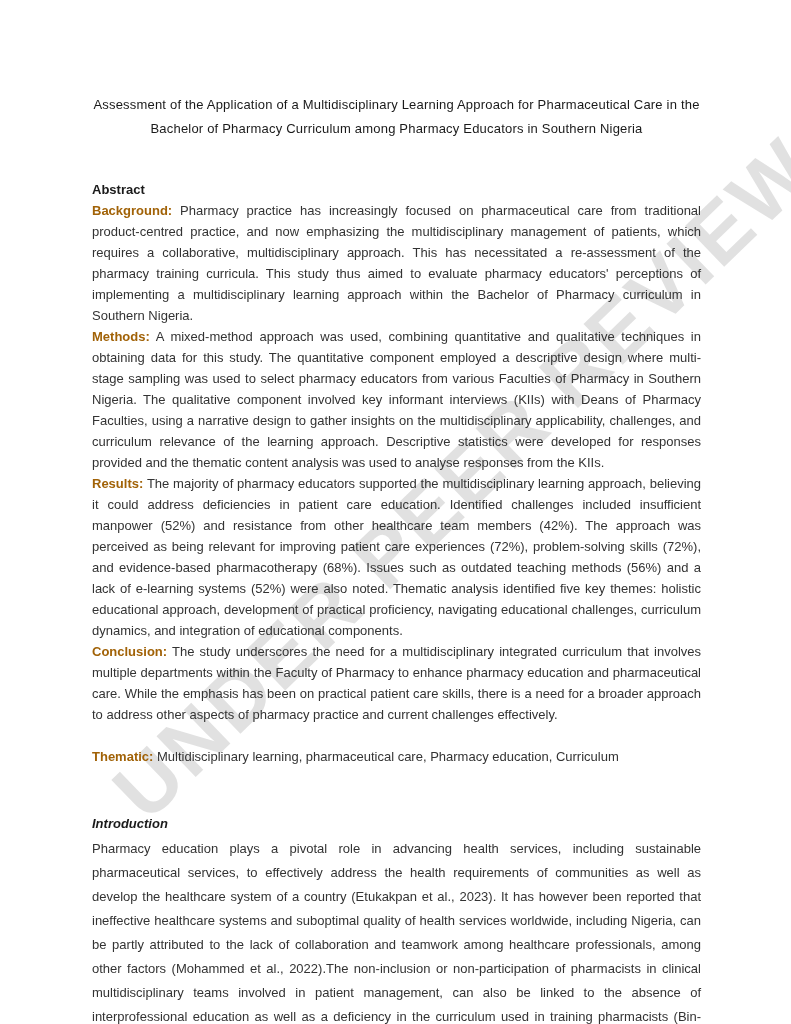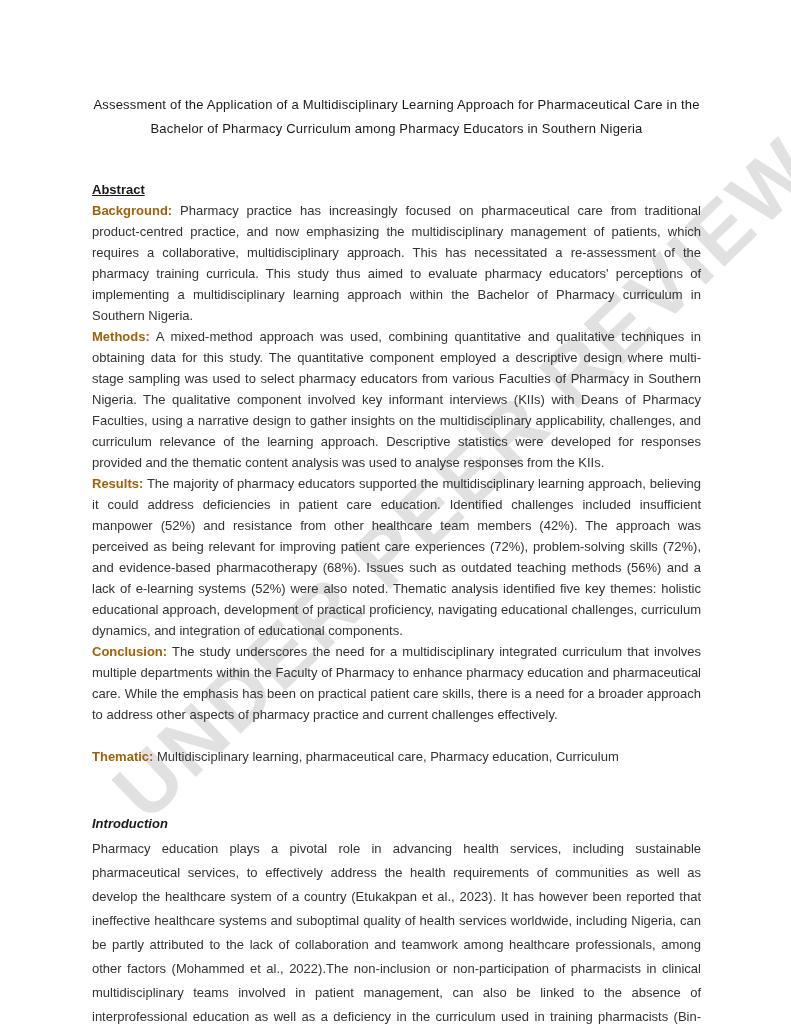--- a/index.html
+++ b/index.html
@@ -26,21 +26,21 @@
     text-align: center;
     line-height: 24px;
     letter-spacing: 0.2px;
   }
   .section-heading {
     font-size: 13px;
     font-weight: bold;
     color: #1a1a1a;
     line-height: 21px;
   }
-  .abstract-heading { margin-top: 38px; text-decoration: underline; }
+  .abstract-heading { margin-top: 38px; }
   .para {
     font-size: 13px;
     line-height: 21px;
     text-align: justify;
     margin: 0;
   }
   .para .lead {
     font-weight: bold;
     color: #a16207;
   }

